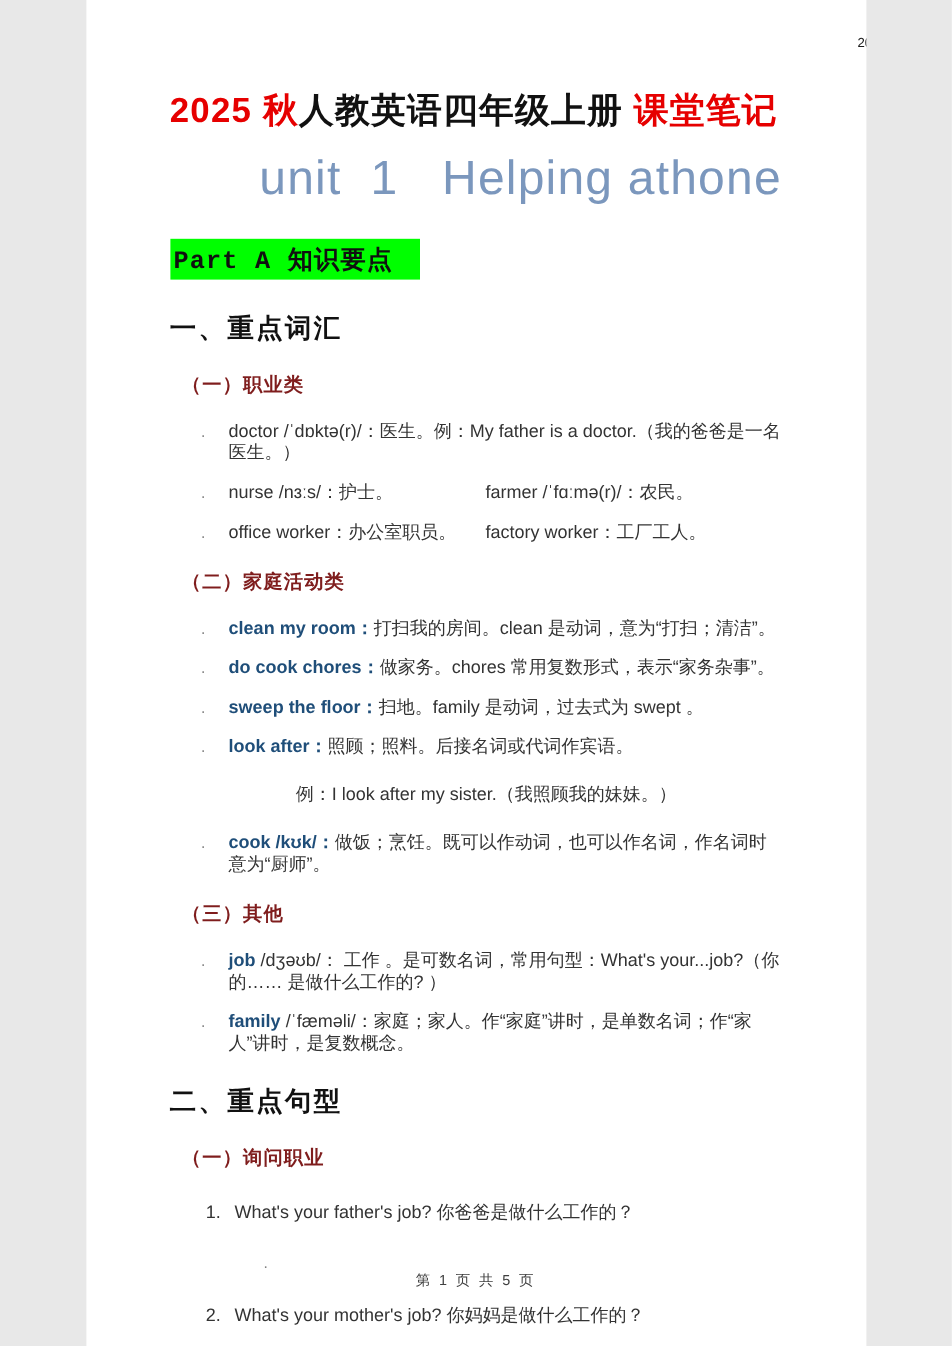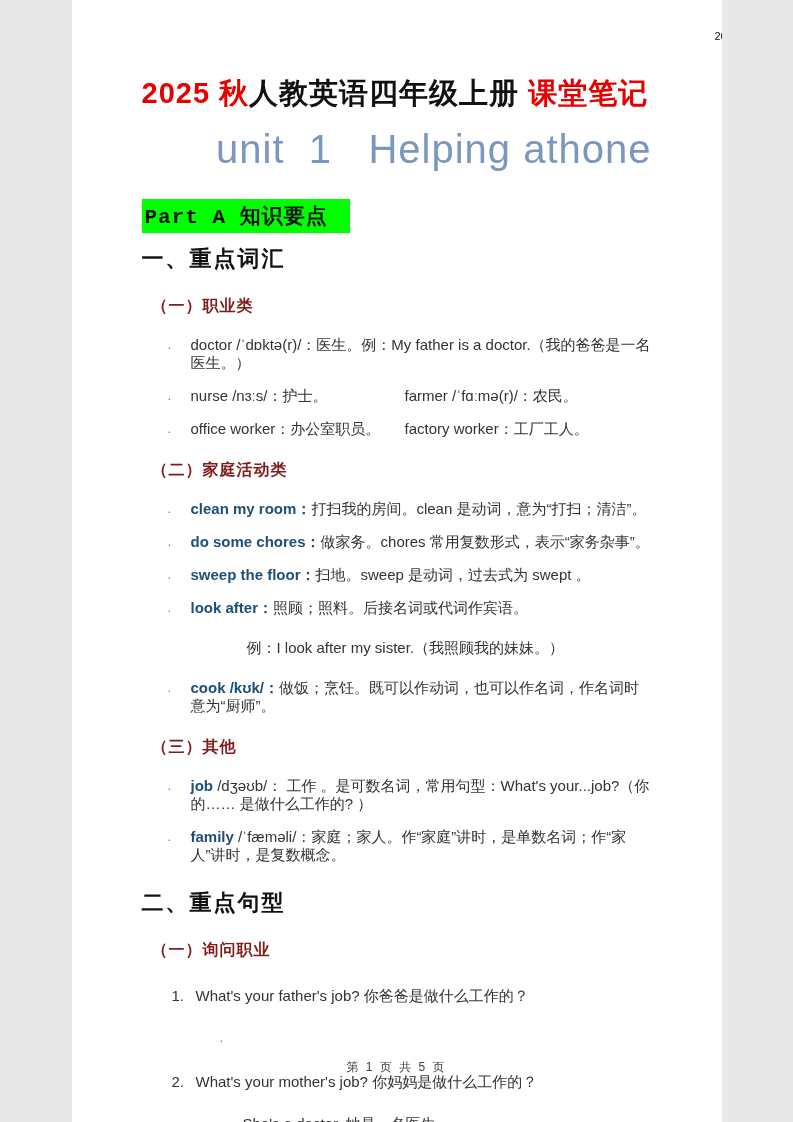--- a/index.html
+++ b/index.html
@@ -39,21 +39,21 @@
   .part-a {
     display:inline-block;
     background:#00ff00;
     font-family:"Liberation Mono", "DejaVu Sans Mono", monospace;
     font-size:21px; font-weight:bold;
     color:#101010;
     padding:3px 22px 3px 3px;
     letter-spacing:1px;
   }
   .h1 {
-    margin-top:11px;
+    margin-top:26px;
     font-size:22px; font-weight:bold;
     color:#111111;
     letter-spacing:2px;
   }
   .h1.sect2 { margin-top:24px; }
   .h-red {
     margin:22px 0 0 10px;
     font-size:16px; font-weight:bold;
     color:#7f1d1d;
     letter-spacing:1px;
@@ -133,25 +133,25 @@
     </div>
 
     <div class="h-red">（二）家庭活动类</div>
 
     <div class="vrow first">
       <span class="bullet">.</span>
       <span><span class="kw">clean my room：</span><span>打扫我的房间。clean 是动词，意为“打扫；清洁”。</span></span>
     </div>
     <div class="vrow">
       <span class="bullet">.</span>
-      <span><span class="kw">do some chores：</span><span>做家务。chores 常用复数形式，表示“家务杂事”。</span></span>
+      <span><span class="kw">do cook chores：</span><span>做家务。chores 常用复数形式，表示“家务杂事”。</span></span>
     </div>
     <div class="vrow">
       <span class="bullet">.</span>
-      <span><span class="kw">sweep the floor：</span><span>扫地。sweep 是动词，过去式为 swept 。</span></span>
+      <span><span class="kw">sweep the floor：</span><span>扫地。family 是动词，过去式为 swept 。</span></span>
     </div>
     <div class="vrow">
       <span class="bullet">.</span>
       <span><span class="kw">look after：</span><span>照顾；照料。后接名词或代词作宾语。</span></span>
     </div>
 
     <div class="example-line">例：I look after my sister.（我照顾我的妹妹。）</div>
 
     <div class="vrow spaced">
       <span class="bullet">.</span>

